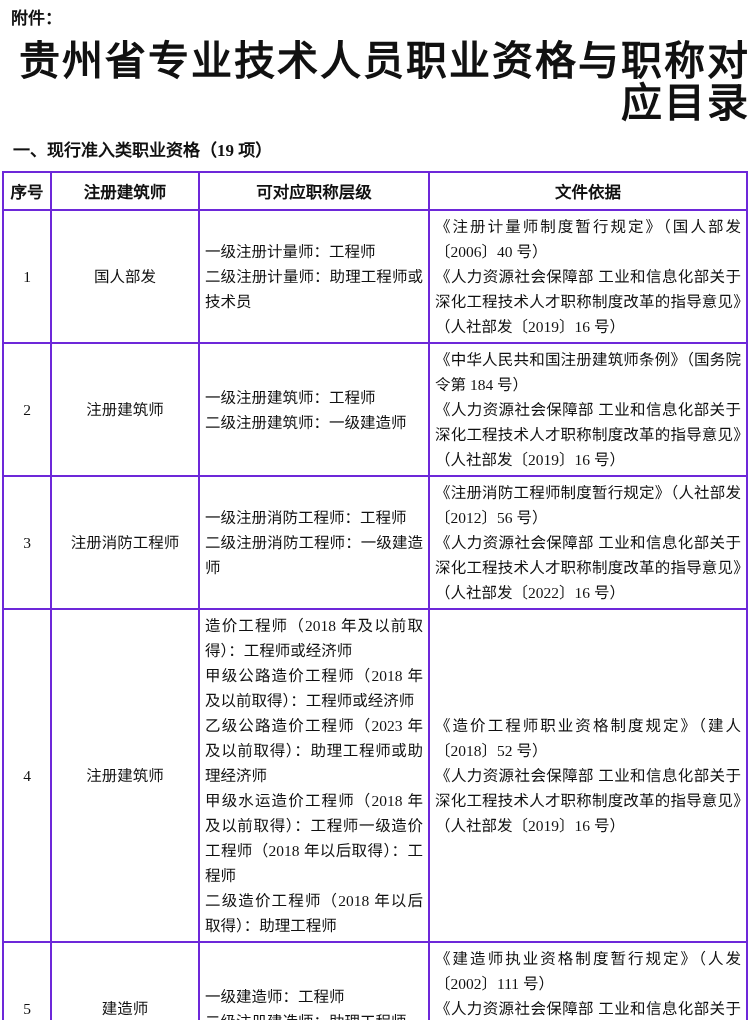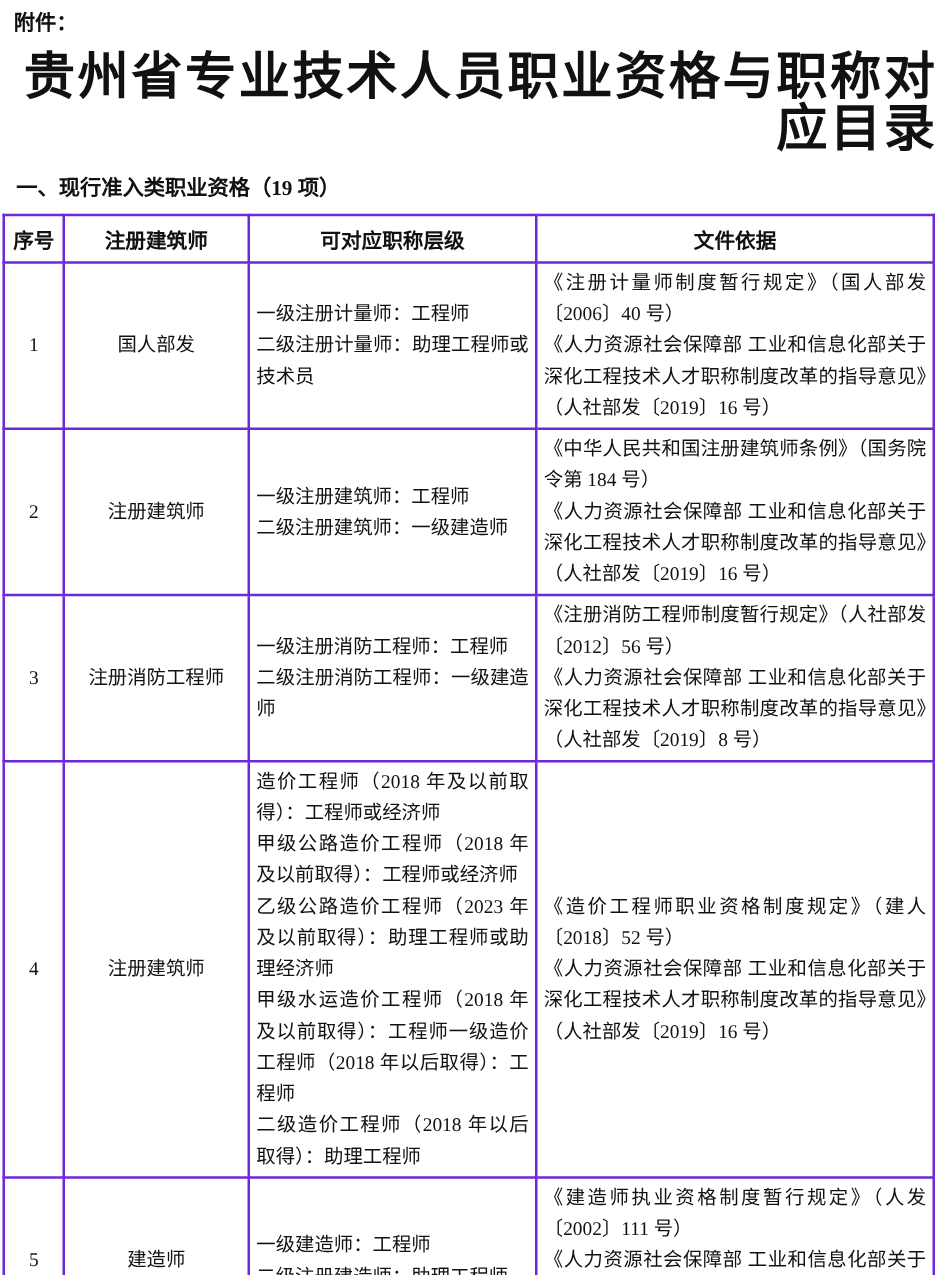--- a/index.html
+++ b/index.html
@@ -121,21 +121,21 @@
 二级注册建筑师：一级建造师</td>
         <td class="c-basis">《中华人民共和国注册建筑师条例》（国务院令第 184 号）
 《人力资源社会保障部 工业和信息化部关于深化工程技术人才职称制度改革的指导意见》（人社部发〔2019〕16 号）</td>
       </tr>
       <tr class="r3">
         <td class="c-no">3</td>
         <td class="c-name">注册消防工程师</td>
         <td class="c-levels">一级注册消防工程师：工程师
 二级注册消防工程师：一级建造师</td>
         <td class="c-basis">《注册消防工程师制度暂行规定》（人社部发〔2012〕56 号）
-《人力资源社会保障部 工业和信息化部关于深化工程技术人才职称制度改革的指导意见》（人社部发〔2019〕8 号）</td>
+《人力资源社会保障部 工业和信息化部关于深化工程技术人才职称制度改革的指导意见》（人社部发〔2022〕16 号）</td>
       </tr>
       <tr class="r4">
         <td class="c-no">4</td>
         <td class="c-name">注册建筑师</td>
         <td class="c-levels">造价工程师（2018 年及以前取得）：工程师或经济师
 甲级公路造价工程师（2018 年及以前取得）：工程师或经济师
 乙级公路造价工程师（2023 年及以前取得）：助理工程师或助理经济师
 甲级水运造价工程师（2018 年及以前取得）：工程师一级造价工程师（2018 年以后取得）：工程师
 二级造价工程师（2018 年以后取得）：助理工程师</td>
         <td class="c-basis">《造价工程师职业资格制度规定》（建人〔2018〕52 号）

